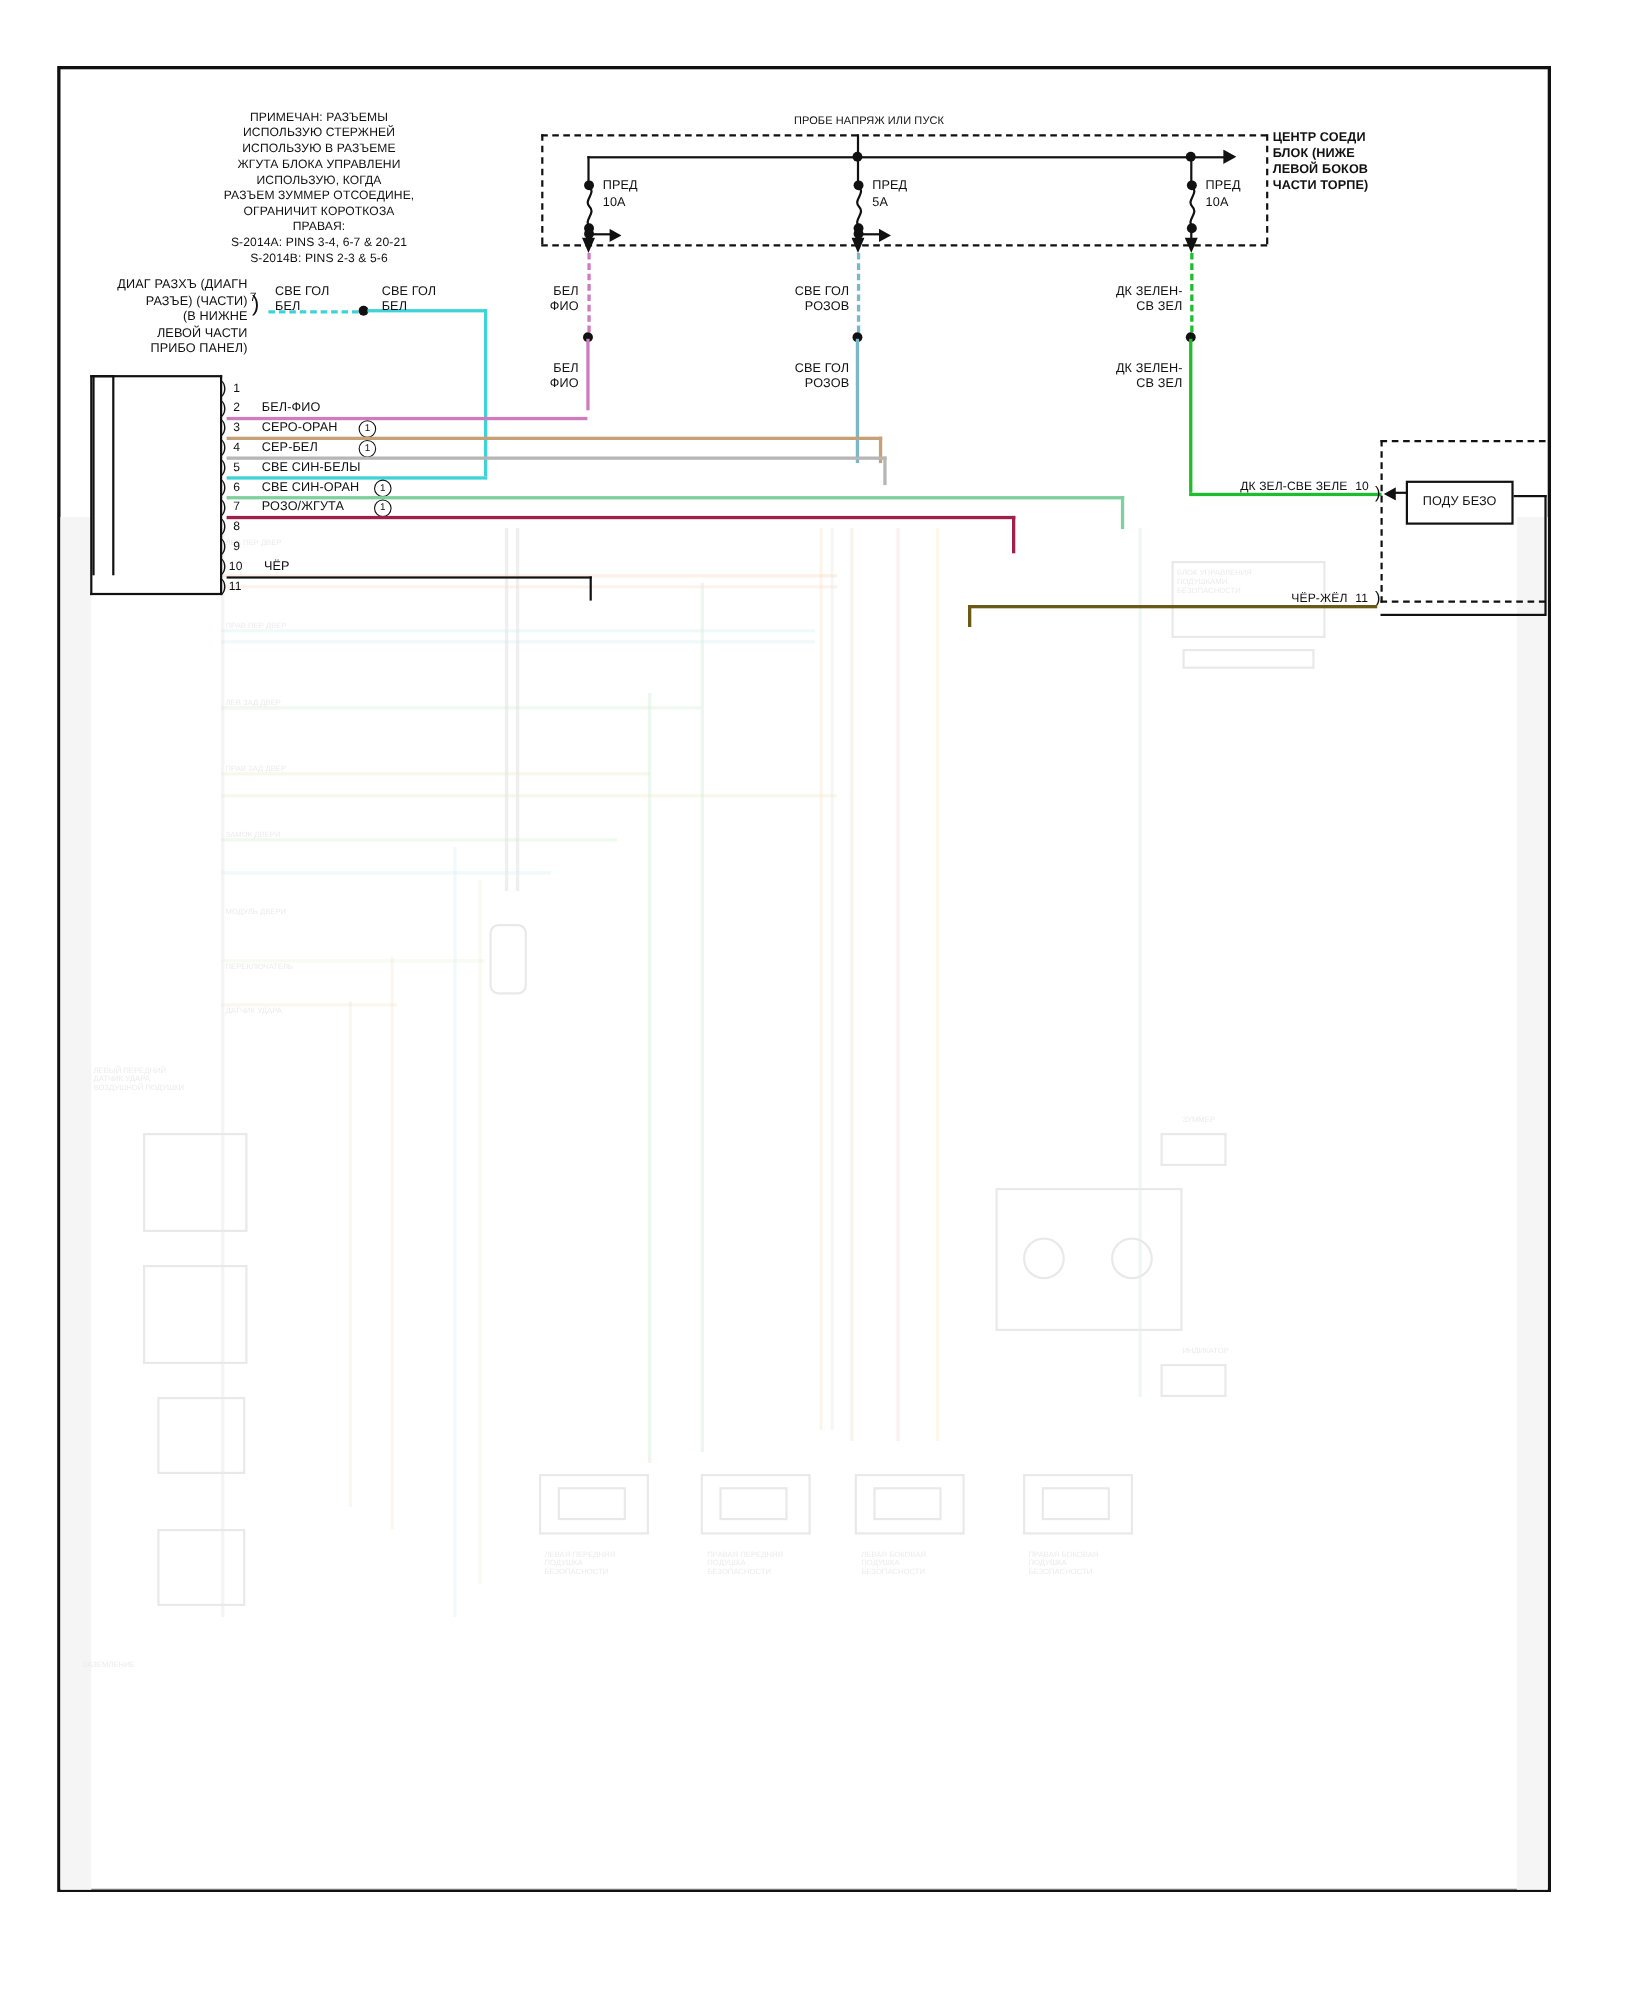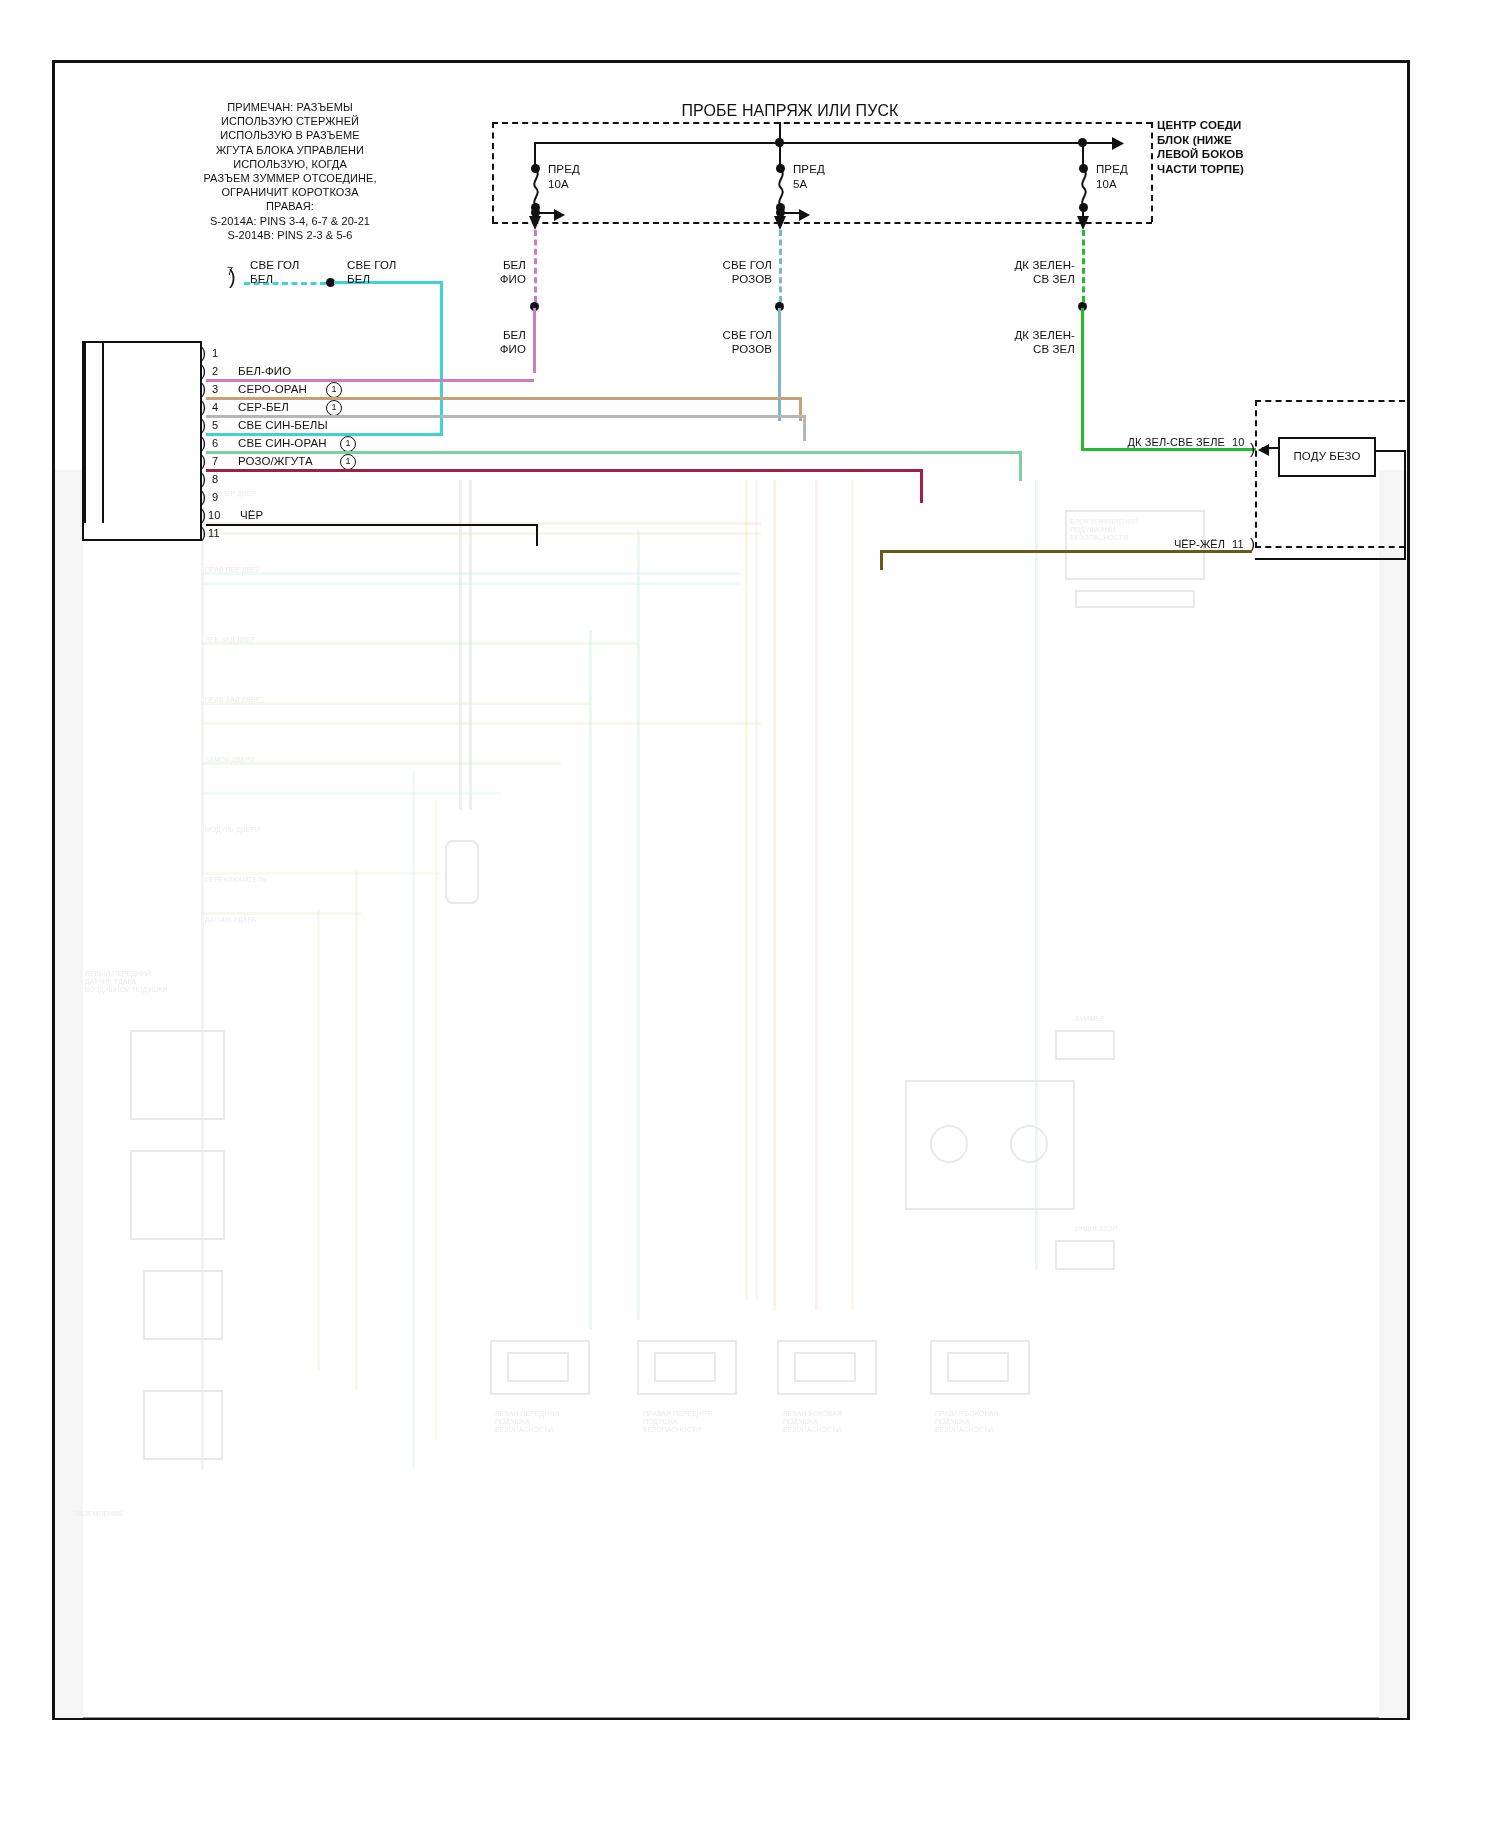--- a/index.html
+++ b/index.html
@@ -148,21 +148,21 @@
 <span>ИСПОЛЬЗУЮ СТЕРЖНЕЙ</span>
 <span>ИСПОЛЬЗУЮ В РАЗЪЕМЕ</span>
 <span>ЖГУТА БЛОКА УПРАВЛЕНИ</span>
 <span>ИСПОЛЬЗУЮ, КОГДА</span>
 <span>РАЗЪЕМ ЗУММЕР ОТСОЕДИНЕ,</span>
 <span>ОГРАНИЧИТ КОРОТКОЗА</span>
 <span>ПРАВАЯ:</span>
 <span>S-2014A: PINS 3-4, 6-7 &amp; 20-21</span>
 <span>S-2014B: PINS 2-3 &amp; 5-6</span></div>
 
-  <div class="txt c" style="left:600px;top:104px;width:380px;font-size:16px;">ПРОБЕ НАПРЯЖ ИЛИ ПУСК</div>
+  <div class="txt c" style="left:600px;top:104px;width:380px;font-size:10px;">ПРОБЕ НАПРЯЖ ИЛИ ПУСК</div>
 
   <div class="dashline-h" style="left:492px;top:122px;width:660px;"></div>
   <div class="dashline-h" style="left:492px;top:222px;width:660px;"></div>
   <div class="dashline-v" style="left:492px;top:122px;height:100px;"></div>
   <div class="dashline-v" style="left:1151px;top:122px;height:100px;"></div>
 
   <div class="ln h" style="left:534px;top:142px;width:550px;"></div>
   <div class="dot" style="left:775px;top:138px;"></div>
   <div class="dot" style="left:1078px;top:138px;"></div>
   <div class="ln v" style="left:779px;top:122px;height:22px;"></div>
@@ -237,20 +237,25 @@
       </svg>
   </div>
   <div class="txt" style="left:1096px;top:163px;">ПРЕД</div>
   <div class="txt" style="left:1096px;top:178px;">10А</div>
 
   <div class="txt" style="left:1157px;top:118px;line-height:14.5px;font-weight:bold;"><span>ЦЕНТР СОЕДИ</span>
 <span>БЛОК (НИЖЕ</span>
 <span>ЛЕВОЙ БОКОВ</span>
 <span>ЧАСТИ ТОРПЕ)</span></div>
 
+  <div class="txt r" style="left:70px;top:252px;width:155px;line-height:14.5px;"><span>ДИАГ РАЗХЪ (ДИАГН</span>
+<span>РАЗЪЕ) (ЧАСТИ)</span>
+<span>(В НИЖНЕ</span>
+<span>ЛЕВОЙ ЧАСТИ</span>
+<span>ПРИБО ПАНЕЛ)</span></div>
   <div class="txt" style="left:227px;top:265px;font-size:11px;">7</div>
   <div class="conn-brace" style="left:229px;top:270px;font-size:20px;">)</div>
 
   <div class="wd h" style="left:244px;top:282px;width:82px;border-color:#3fd3d8;"></div>
   <div class="dot" style="left:326px;top:278px;"></div>
   <div class="w h" style="left:334px;top:281px;width:108px;background:#3fd3d8;"></div>
   <div class="w v" style="left:440px;top:281px;height:152px;background:#3fd3d8;"></div>
 
   <div class="txt" style="left:250px;top:258px;line-height:14px;"><span>СВЕ ГОЛ</span>
 <span>БЕЛ</span></div>

